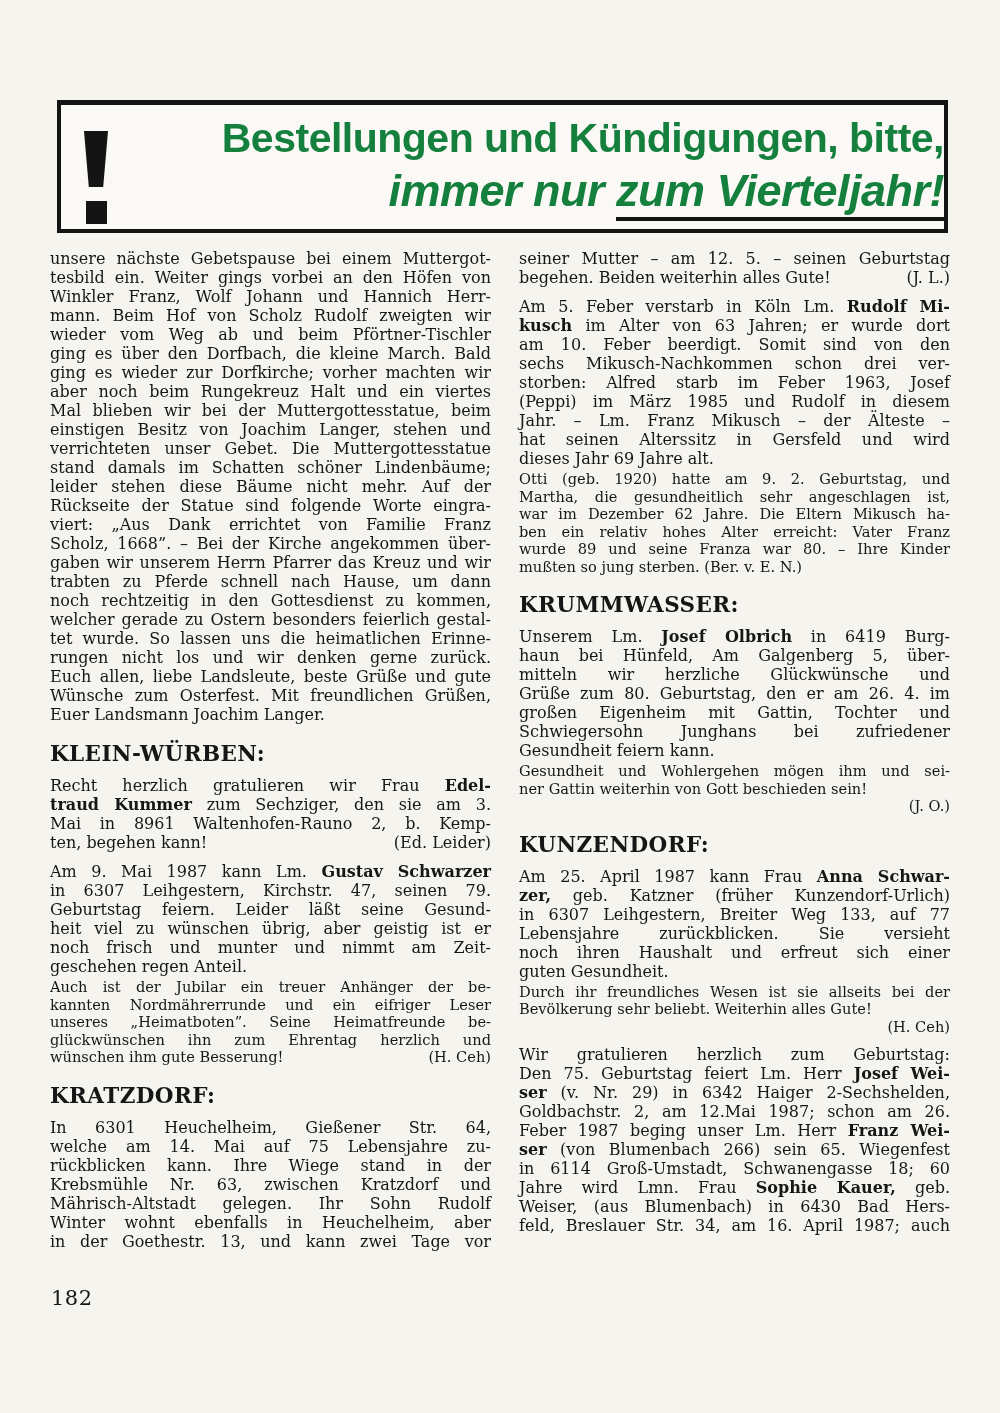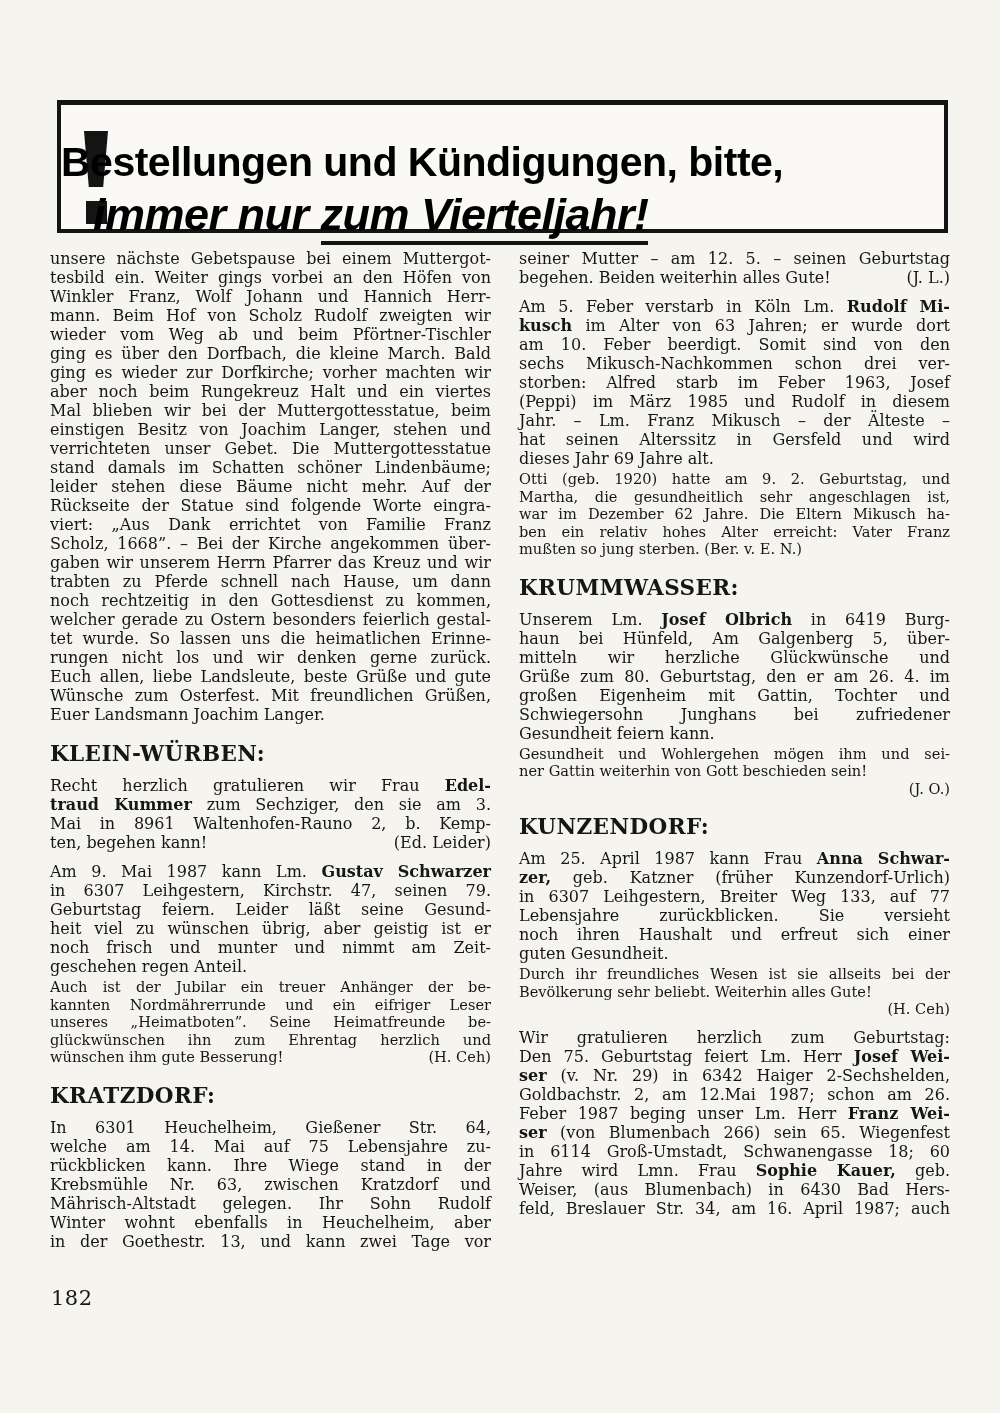--- a/index.html
+++ b/index.html
@@ -35,24 +35,24 @@
     background: #141414;
     clip-path: polygon(0 0, 100% 0, 80% 100%, 20% 100%);
   }
   .excl-dot {
     width: 21px; height: 23px;
     margin: 14px auto 0;
     background: #141414;
   }
   .notice-text {
     position: absolute;
-    left: 0; right: 0; top: 36px;
-    text-align: left;
+    left: 0; right: 0; top: 12px;
+    text-align: right;
     font-family: "Liberation Sans", sans-serif;
-    color: #000000;
+    color: #15803d;
   }
   .notice-line1 {
     font-size: 41px;
     font-weight: 700;
     letter-spacing: -0.5px;
     line-height: 1.05;
   }
   .notice-line2 {
     font-size: 45px;
     font-weight: 700;
@@ -219,20 +219,21 @@
           <div class="line just"><span class="line-text"><span>(Peppi) im März 1985 und Rudolf in diesem</span></span></div>
           <div class="line just"><span class="line-text"><span>Jahr. – Lm. Franz Mikusch – der Älteste –</span></span></div>
           <div class="line just"><span class="line-text"><span>hat seinen Alterssitz in Gersfeld und wird</span></span></div>
           <div class="line last"><span class="line-text"><span>dieses Jahr 69 Jahre alt.</span></span></div>
         </div>
         <div class="para small tight">
           <div class="line just"><span class="line-text"><span>Otti (geb. 1920) hatte am 9. 2. Geburtstag, und</span></span></div>
           <div class="line just"><span class="line-text"><span>Martha, die gesundheitlich sehr angeschlagen ist,</span></span></div>
           <div class="line just"><span class="line-text"><span>war im Dezember 62 Jahre. Die Eltern Mikusch ha-</span></span></div>
           <div class="line just"><span class="line-text"><span>ben ein relativ hohes Alter erreicht: Vater Franz</span></span></div>
+          <div class="line just"><span class="line-text"><span>wurde 89 und seine Franza war 80. – Ihre Kinder</span></span></div>
           <div class="line last"><span class="line-text"><span>mußten so jung sterben. (Ber. v. E. N.)</span></span></div>
         </div>
         <div class="section-heading">KRUMMWASSER:</div>
         <div class="para">
           <div class="line just"><span class="line-text"><span>Unserem Lm. </span><span class="b">Josef Olbrich</span><span> in 6419 Burg-</span></span></div>
           <div class="line just"><span class="line-text"><span>haun bei Hünfeld, Am Galgenberg 5, über-</span></span></div>
           <div class="line just"><span class="line-text"><span>mitteln wir herzliche Glückwünsche und</span></span></div>
           <div class="line just"><span class="line-text"><span>Grüße zum 80. Geburtstag, den er am 26. 4. im</span></span></div>
           <div class="line just"><span class="line-text"><span>großen Eigenheim mit Gattin, Tochter und</span></span></div>
           <div class="line just"><span class="line-text"><span>Schwiegersohn Junghans bei zufriedener</span></span></div>

